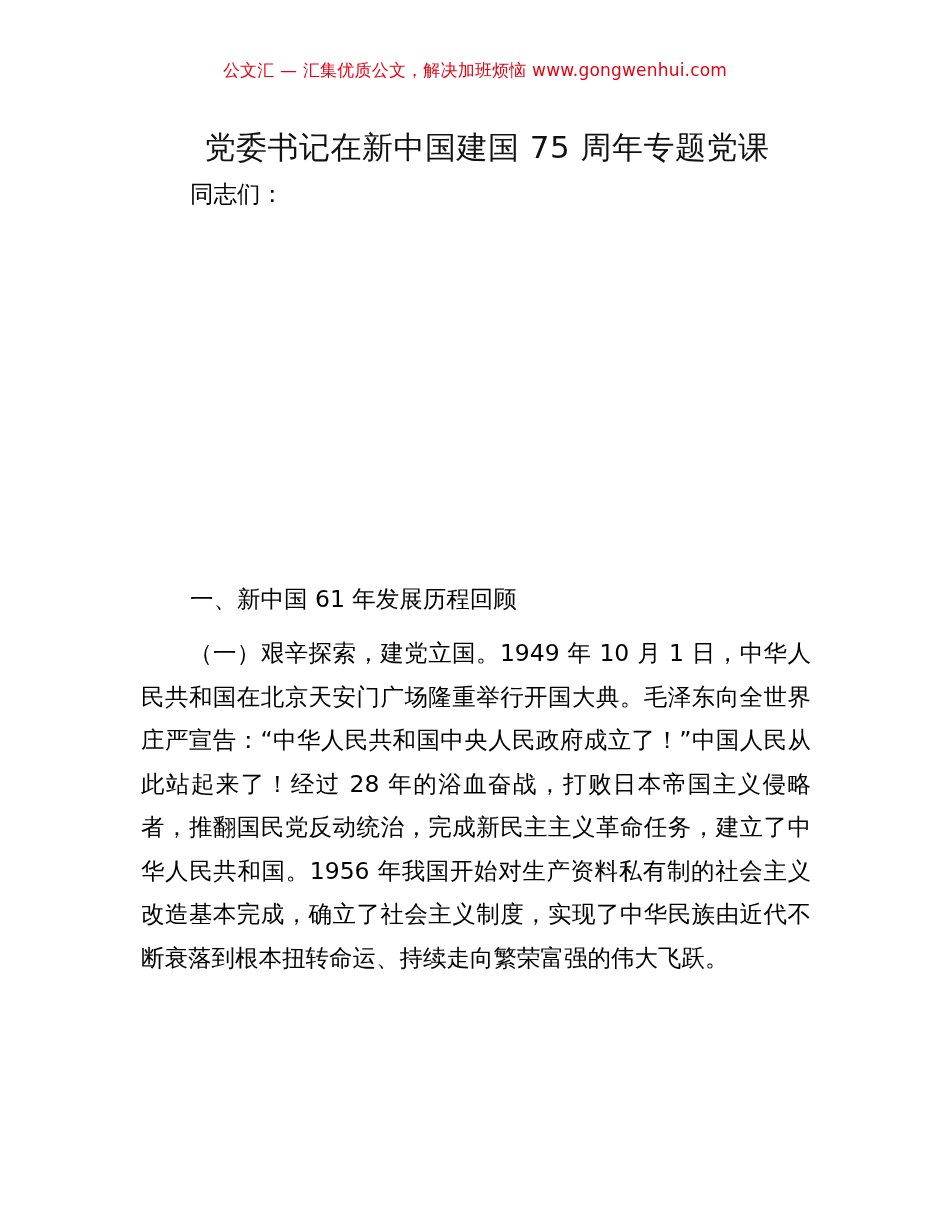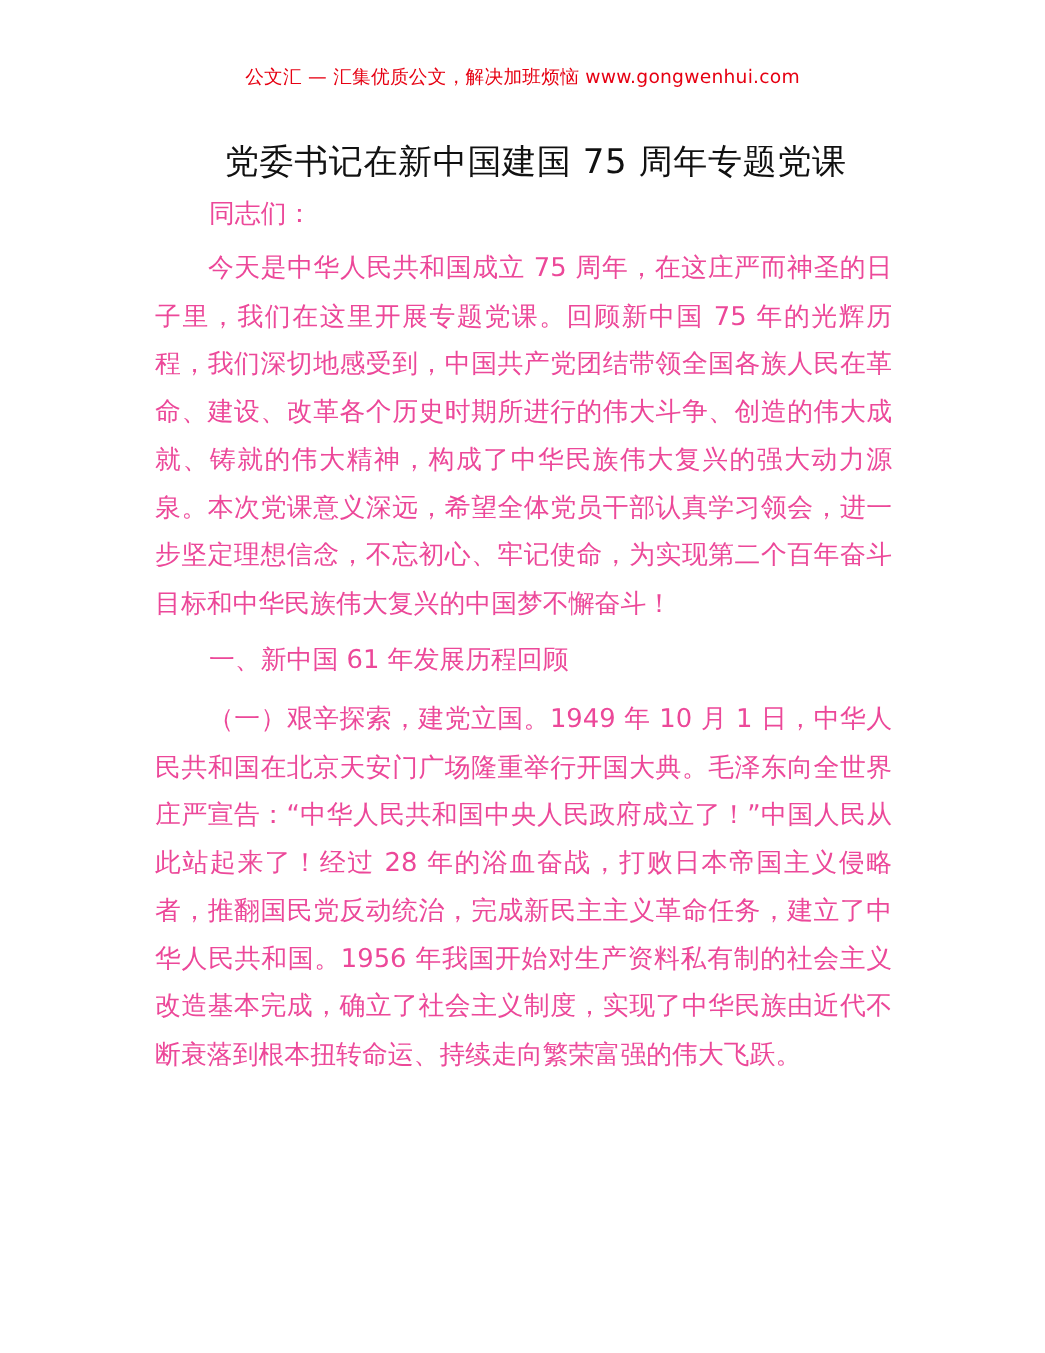--- a/index.html
+++ b/index.html
@@ -44,21 +44,21 @@
       line-height: 44px;
       color: #111111;
       letter-spacing: 0.5px;
     }
     .body-text {
       position: absolute;
       left: 141px;
       width: 670px;
       font-size: 23.5px;
       line-height: 43.5px;
-      color: #ec4899;
+      color: #000000;
       text-align: justify;
       margin: 0;
     }
     .salutation {
       top: 173px;
       left: 190px;
     }
     .para-1 {
       top: 222px;
       text-indent: 48px;
@@ -80,20 +80,19 @@
 <body>
 
 <div class="page">
 
   <div class="header-banner">公文汇 — 汇集优质公文，解决加班烦恼 www.gongwenhui.com</div>
 
   <h1 class="doc-title" style="margin:12px;font-weight:normal;">党委书记在新中国建国 75 周年专题党课</h1>
 
   <p class="body-text salutation">同志们：</p>
 
-  <p class="body-text para-1">今天是中华人民共和国成立 75 周年，在这庄严而神圣的日子里，我们在这里开展专题党课。回顾新中国 75 年的光辉历程，我们深切地感受到，中国共产党团结带领全国各族人民在革命、建设、改革各个历史时期所进行的伟大斗争、创造的伟大成就、铸就的伟大精神，构成了中华民族伟大复兴的强大动力源泉。本次党课意义深远，希望全体党员干部认真学习领会，进一步坚定理想信念，不忘初心、牢记使命，为实现第二个百年奋斗目标和中华民族伟大复兴的中国梦不懈奋斗！</p>
 
   <p class="body-text section-heading">一、新中国 61 年发展历程回顾</p>
 
   <p class="body-text para-2">（一）艰辛探索，建党立国。1949 年 10 月 1 日，中华人民共和国在北京天安门广场隆重举行开国大典。毛泽东向全世界庄严宣告：“中华人民共和国中央人民政府成立了！”中国人民从此站起来了！经过 28 年的浴血奋战，打败日本帝国主义侵略者，推翻国民党反动统治，完成新民主主义革命任务，建立了中华人民共和国。1956 年我国开始对生产资料私有制的社会主义改造基本完成，确立了社会主义制度，实现了中华民族由近代不断衰落到根本扭转命运、持续走向繁荣富强的伟大飞跃。</p>
 
 
 </div>
 
 </body></html>

